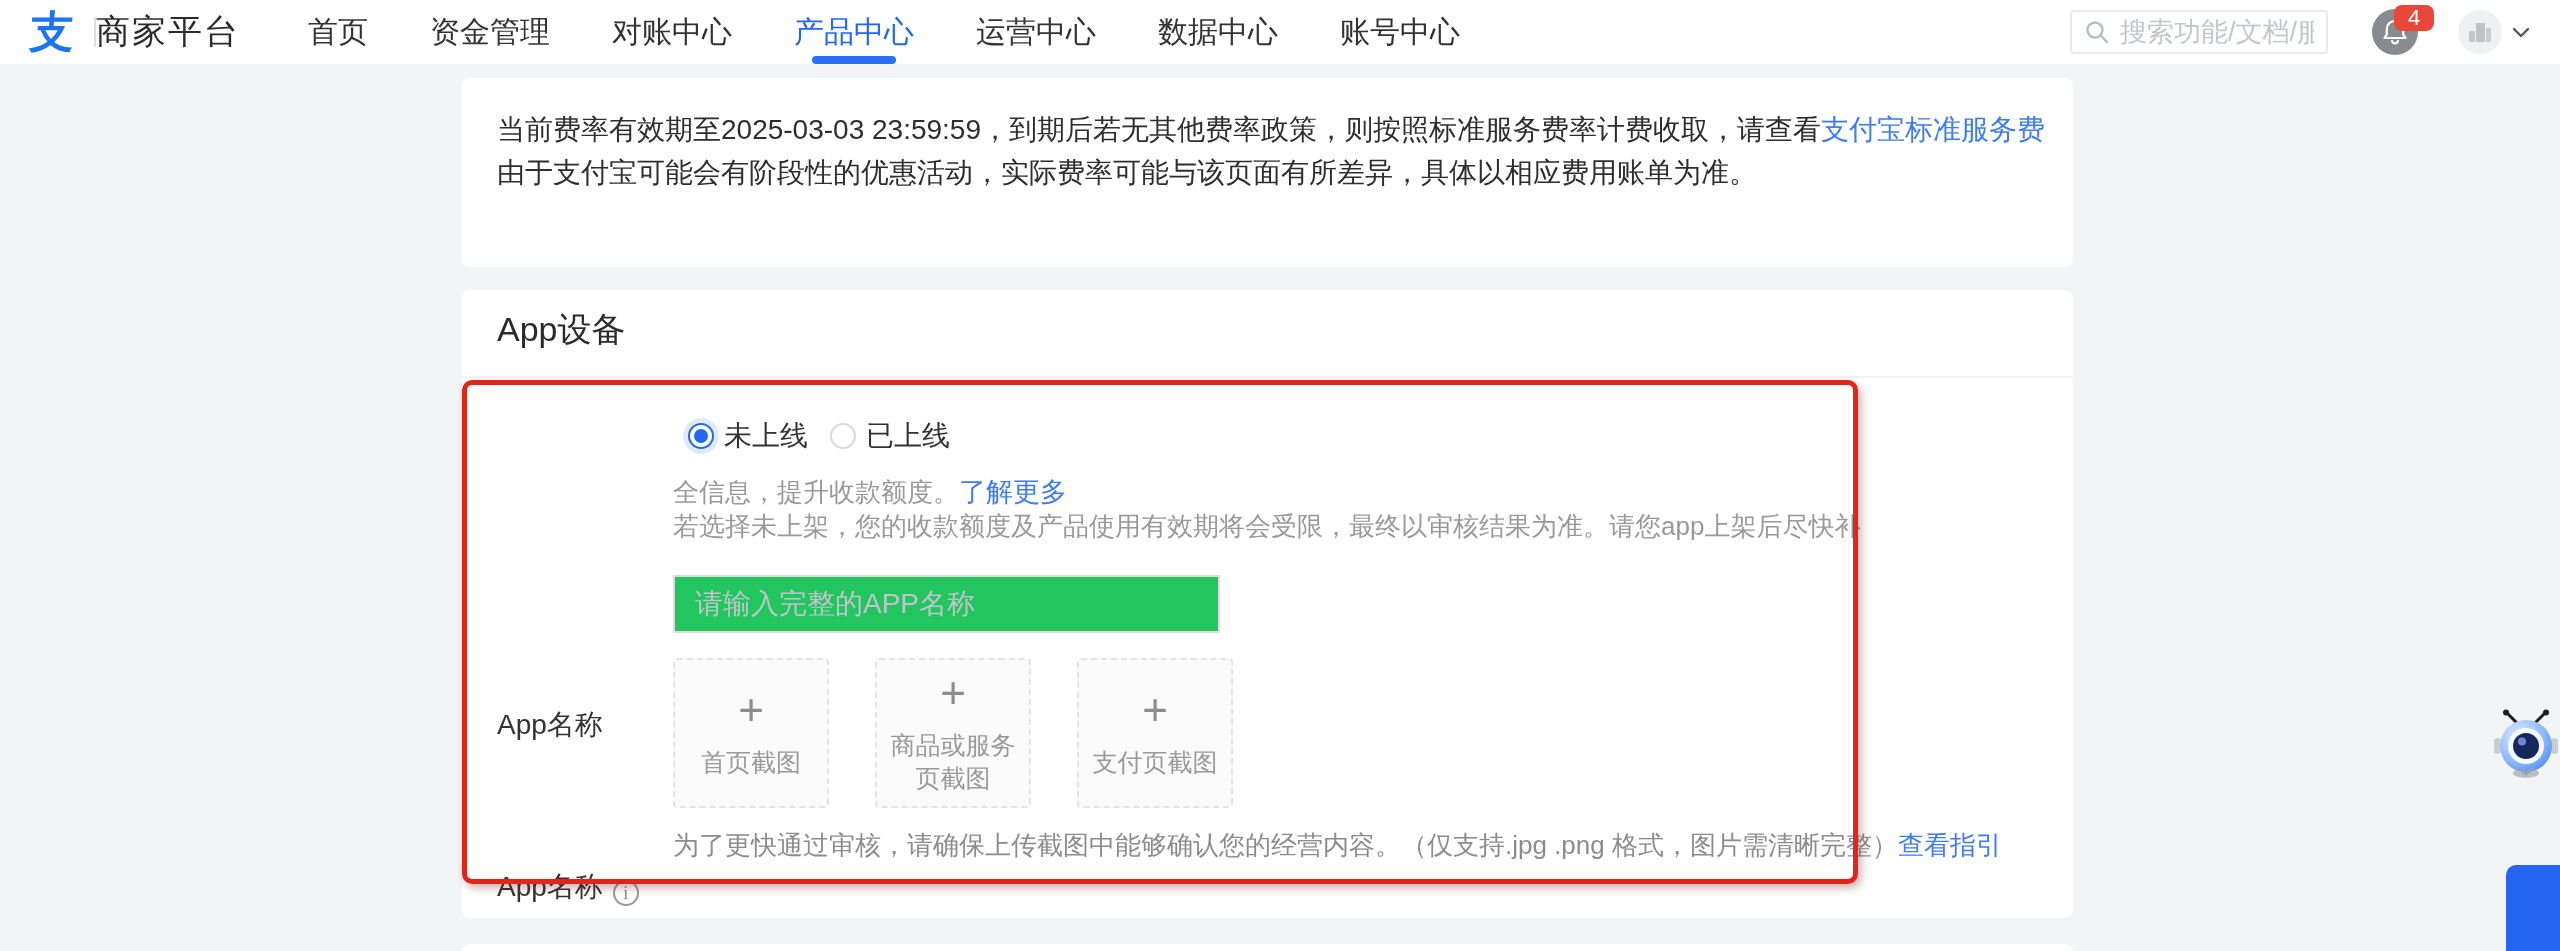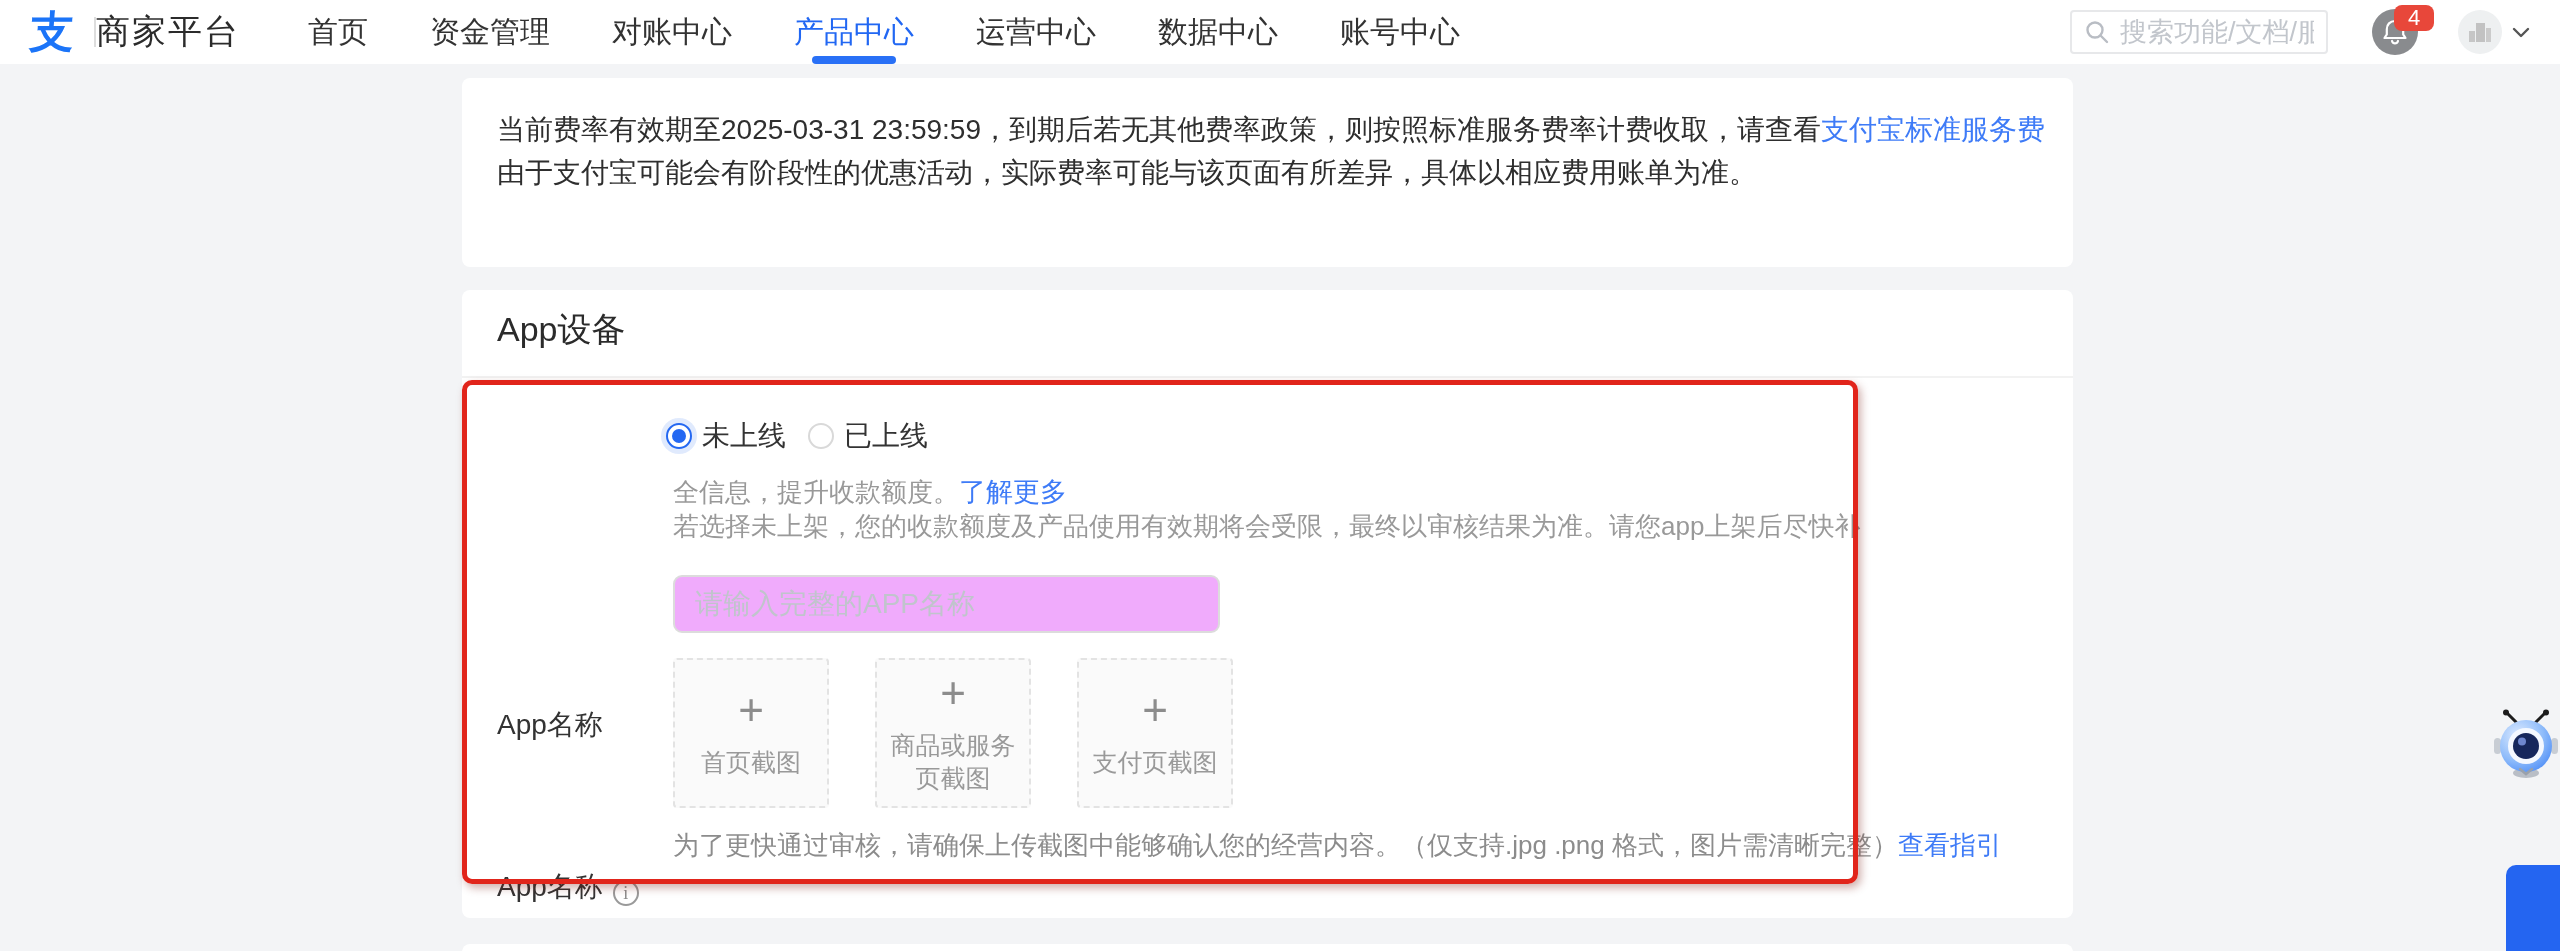--- a/index.html
+++ b/index.html
@@ -78,21 +78,21 @@
 
   .annotation {
     position:absolute; left:0; top:90px; width:1396px; height:504px;
     border:5px solid #e1251b; border-radius:10px;
     box-shadow:3px 4px 9px rgba(120,30,20,.35);
     pointer-events:none; z-index:3;
   }
 
   .form-label { position:absolute; left:35px; font-size:28px; color:#333; white-space:nowrap; }
 
-  .radio-group { position:absolute; left:204px; top:127px; display:flex; align-items:center; }
+  .radio-group { position:absolute; left:226px; top:127px; display:flex; align-items:center; }
   .radio { display:flex; align-items:center; cursor:pointer; margin-right:12px; }
   .radio-circle {
     width:26px; height:26px; border-radius:50%; background:#fff;
     border:2px solid #d9d9d9; position:relative; flex:0 0 auto;
   }
   .radio.selected .radio-circle {
     border-color:#2468f2;
     box-shadow:0 0 0 5px rgba(36,104,242,.14);
   }
   .radio.selected .radio-circle::after {
@@ -108,22 +108,22 @@
   .name-label-row .form-label { position:static; }
   .info-icon {
     width:26px; height:26px; border:2px solid #9a9a9a; border-radius:50%;
     margin-left:10px; display:inline-flex; align-items:center; justify-content:center;
     color:#8c8c8c; font-size:18px; font-family:"Liberation Serif",serif;
   }
   .info-icon::after { content:"i"; }
 
   .name-input {
     position:absolute; left:211px; top:285px; width:547px; height:58px;
-    border:2px solid #dcdcdc; border-radius:9px; padding:0 20px;
-    font-size:28px; color:#333; font-family:inherit; outline:none; background:#f0abfc;
+    border:2px solid #dcdcdc; border-radius:0; padding:0 20px;
+    font-size:28px; color:#333; font-family:inherit; outline:none; background:#22c55e;
   }
   .name-input::placeholder { color:#c0c4cc; }
 
   .upload-row { position:absolute; left:211px; top:368px; display:flex; }
   .upload-box {
     width:156px; height:150px; background:#fafafa; border:2px dashed #e3e3e3;
     border-radius:4px; margin-right:46px; cursor:pointer;
     display:flex; flex-direction:column; align-items:center; justify-content:center;
   }
   .plus { font-size:44px; font-weight:200; color:#8c8c8c; line-height:1; }
@@ -196,21 +196,21 @@
       <span class="chevron">
         <svg width="18" height="11" viewBox="0 0 18 11">
           <polyline points="2,2 9,9 16,2" fill="none" stroke="#555" stroke-width="2.4" stroke-linecap="round" stroke-linejoin="round"></polyline>
         </svg>
       </span>
     </div>
   </div>
 </div>
 
 <div class="card card-rates">
-  <p><span>当前费率有效期至2025-03-31 23:59:59，到期后若无其他费率政策，则按照标准服务费率计费收取，请查看</span><a class="link">支付宝标准服务费</a></p>
+  <p><span>当前费率有效期至2025-03-03 23:59:59，到期后若无其他费率政策，则按照标准服务费率计费收取，请查看</span><a class="link">支付宝标准服务费</a></p>
   <p>由于支付宝可能会有阶段性的优惠活动，实际费率可能与该页面有所差异，具体以相应费用账单为准。</p>
 </div>
 
 <div class="card card-app">
   <div class="card-title">App设备</div>
   <div class="title-divider"></div>
 
   <div class="annotation"></div>
 
   <div class="form-label" style="top:416px;">App名称</div>

